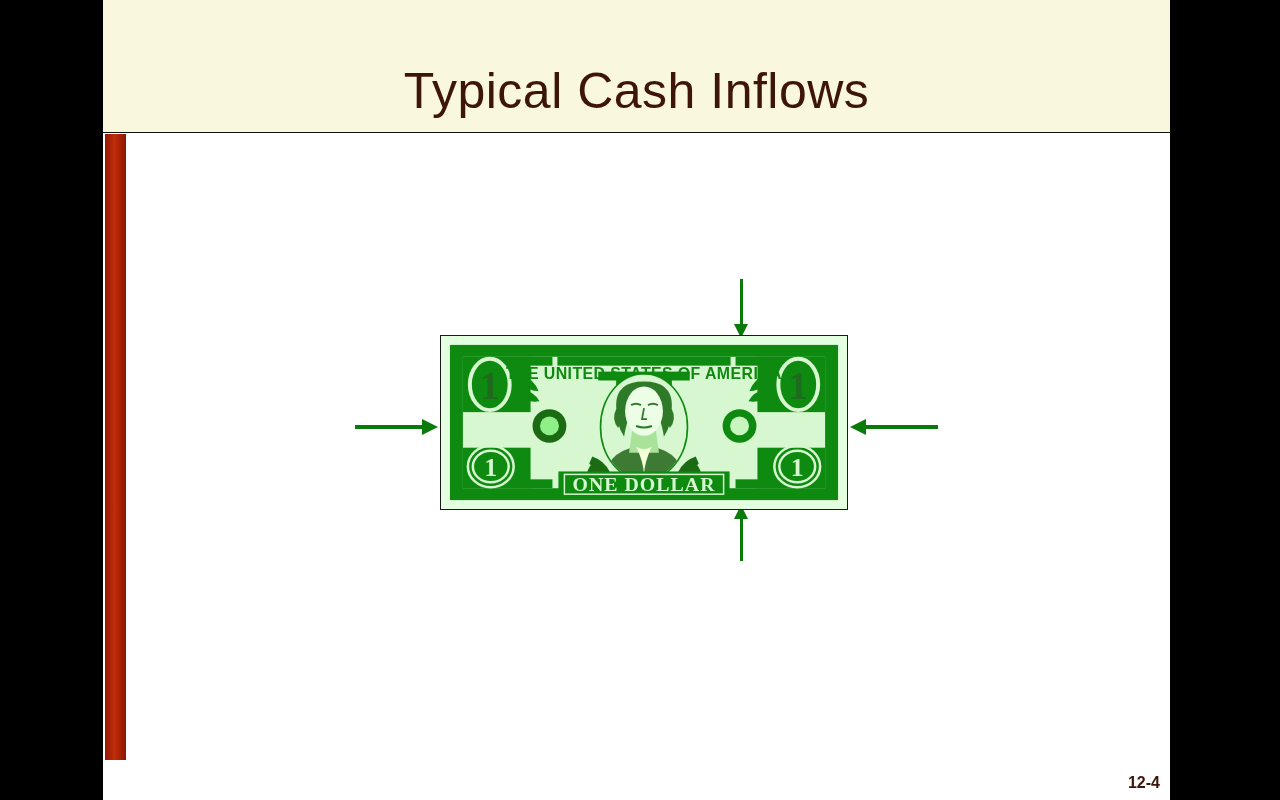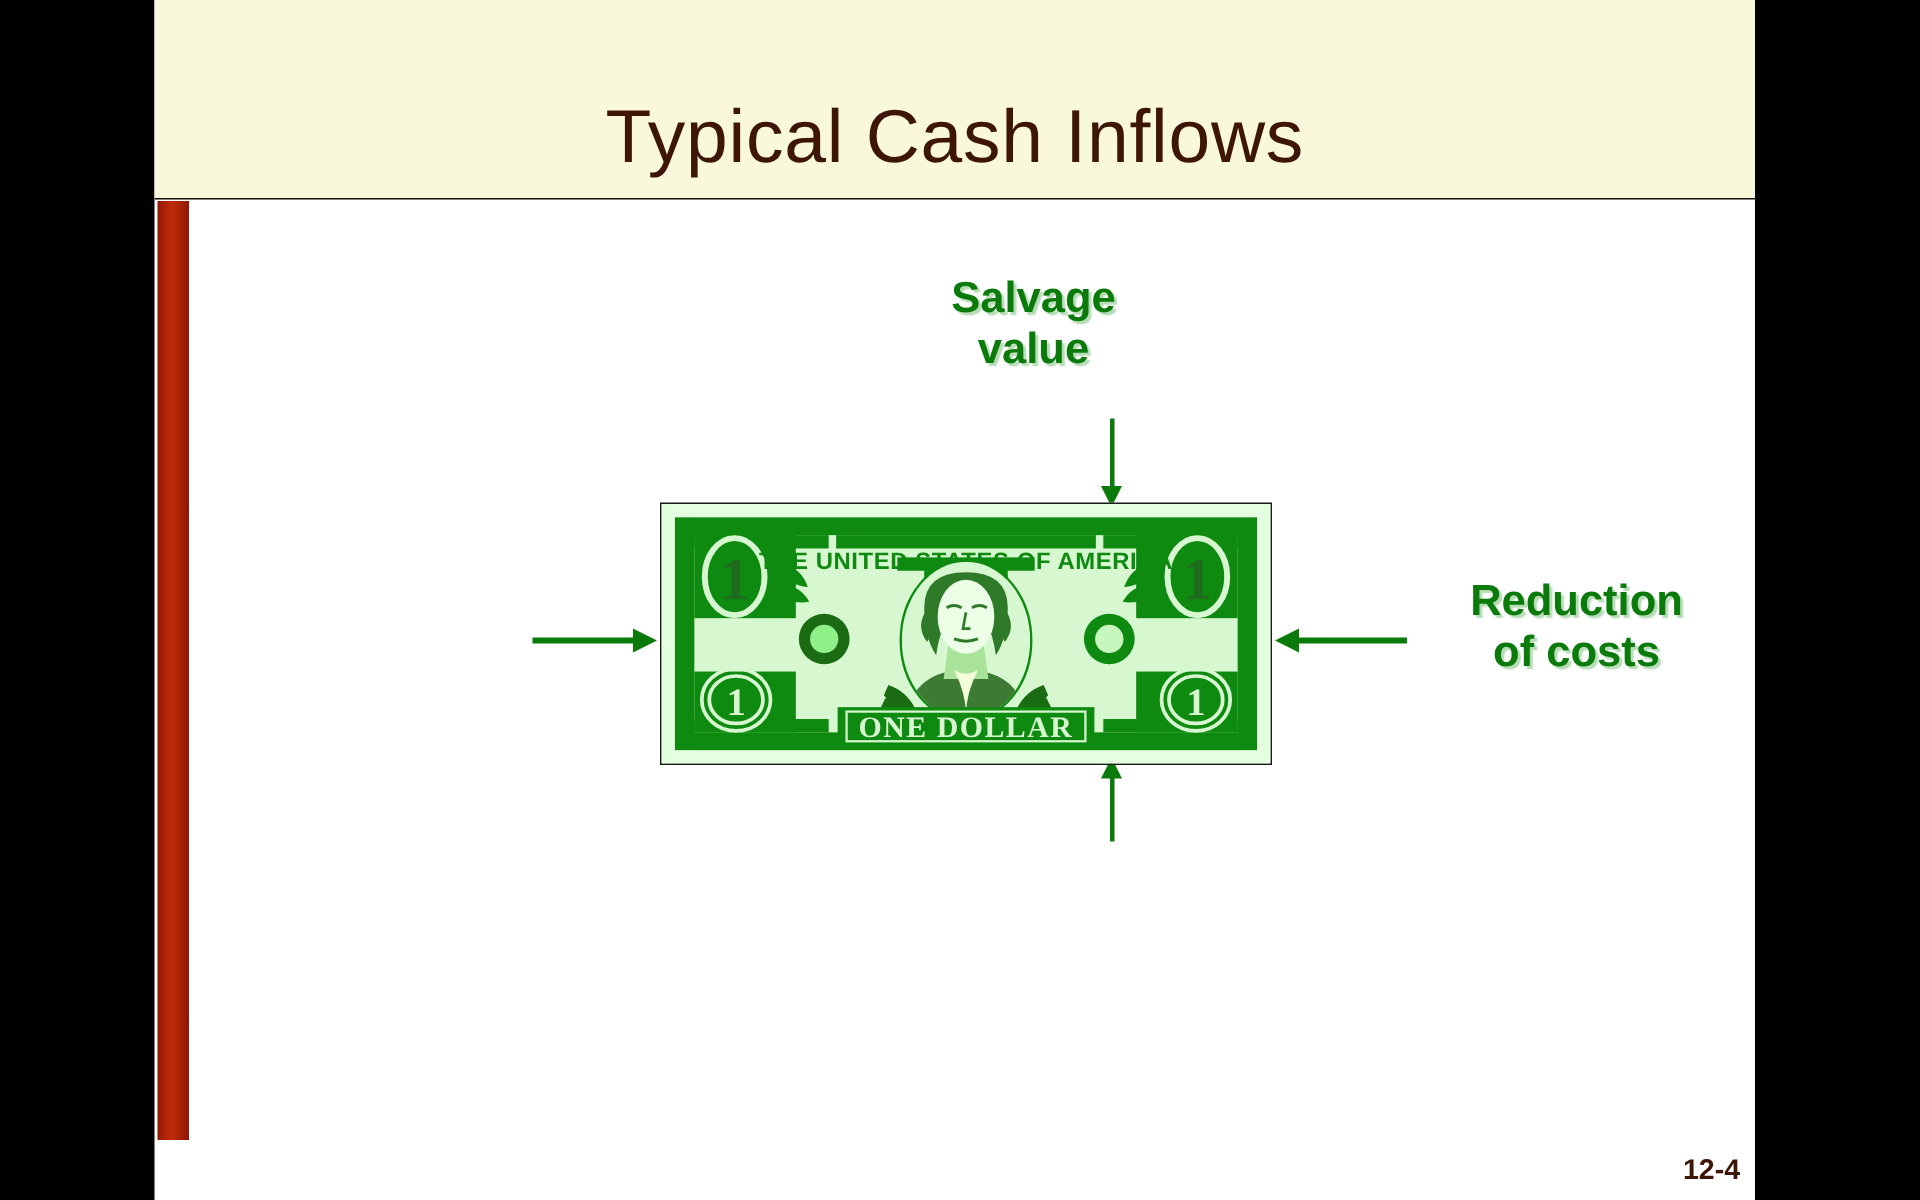--- a/index.html
+++ b/index.html
@@ -120,47 +120,43 @@
     width:408px; height:175px;
     background:#e4ffe0;
     border:1px solid #1a1a1a;
   }
   #bill-svg{ display:block; width:100%; height:100%; }
 
   
   #page-number{
     position:absolute;
     right:10px; bottom:8px;
-    font-size:19px;
+    font-size:16px;
     font-weight:bold;
     color:#3d1608;
   }
 </style>
 </head>
 <body>
 
 <div id="slide-root">
 
   <div id="slide-canvas">
 
     <div id="title-band">
       <div id="title-text">Typical Cash Inflows</div>
     </div>
 
     <div id="accent-bar"></div>
 
     <div id="body-area">
 
-      <div class="callout" id="label-salvage">Salvage
-value</div>
       <div class="arrow-line" id="arrow-salvage-line"></div>
       <div class="arrow-head" id="arrow-salvage-head"></div>
 
-      <div class="callout" id="label-reduction">Reduction
-of costs</div>
       <div class="arrow-line" id="arrow-reduction-line"></div>
       <div class="arrow-head" id="arrow-reduction-head"></div>
 
       <div class="arrow-line" id="arrow-incremental-line"></div>
       <div class="arrow-head" id="arrow-incremental-head"></div>
 
       <div class="arrow-line" id="arrow-release-line"></div>
       <div class="arrow-head" id="arrow-release-head"></div>
 
       <div id="dollar-bill">

